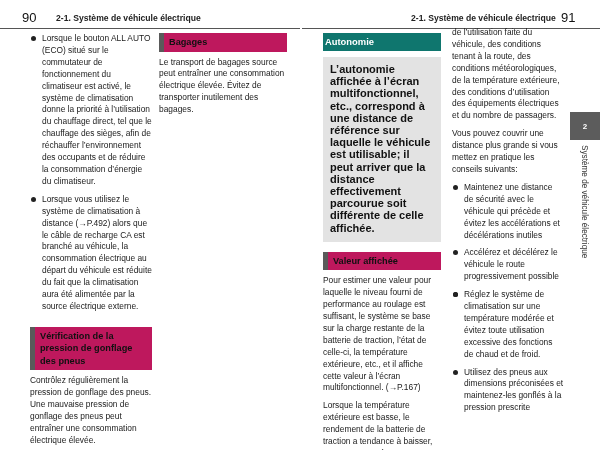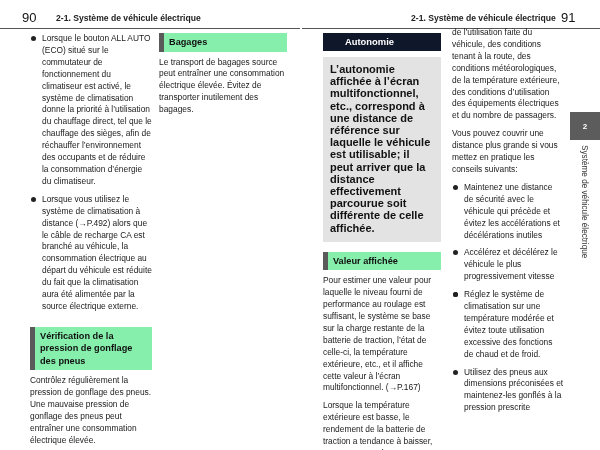--- a/index.html
+++ b/index.html
@@ -8,26 +8,26 @@
     font-family:"Liberation Sans", sans-serif; color:#1a1a1a; position:relative;
   }
   .hdr-num { position:absolute; top:10px; font-weight:normal; font-size:13px; color:#111; }
   .hdr-title { position:absolute; top:13px; font-weight:bold; font-size:8.6px; color:#222; }
   .hdr-rule { position:absolute; top:28px; height:1px; background:#555; }
   .col { position:absolute; font-size:8.4px; line-height:11.9px; }
   .col p { margin:0 0 6px 0; }
   .bul { position:relative; padding-left:12px; margin:0 0 6px 0; }
   .bul .dot { position:absolute; left:1px; top:3px; width:5px; height:5px; border-radius:50%; background:#222; }
   .sh {
-    background:#86efac; border-left:5px solid #5a5a5a; font-weight:bold;
+    background:#be185d; border-left:5px solid #5a5a5a; font-weight:bold;
     font-size:9.2px; line-height:12.5px; padding:3px 4px 3px 5px; margin:0 0 5px 0; color:#111;
   }
   .sh-dark {
-    background:#0f172a; color:#fff; font-weight:bold; font-size:9.4px;
-    padding:3px 22px; margin:0 0 6px 0;
+    background:#0f766e; color:#fff; font-weight:bold; font-size:9.4px;
+    padding:3px 2px; margin:0 0 6px 0;
   }
   .notebox {
     background:#e3e3e3; font-weight:bold; font-size:11px; line-height:12.2px;
     padding:6px 7px 8px 7px; margin:0 0 10px 0; color:#111;
   }
   .tab-num {
     position:absolute; left:570px; top:112px; width:30px; height:28px; background:#5c5c5c;
     color:#fff; font-weight:bold; font-size:8px; display:flex; align-items:center; justify-content:center;
   }
   .tab-text {
@@ -71,21 +71,21 @@
   <div class="sh">Valeur affichée</div>
   <p>Pour estimer une valeur pour laquelle le niveau fourni de performance au roulage est suffisant, le système se base sur la charge restante de la batterie de traction, l’état de celle-ci, la température extérieure, etc., et il affiche cette valeur à l’écran multifonctionnel. (→P.167)</p>
   <p style="margin-bottom:8px;">Lorsque la température extérieure est basse, le rendement de la batterie de traction a tendance à baisser, avec pour conséquence une autonomie possible plus courte. Toutefois, ce n’est pas le signe d’un mauvais fonctionnement. Rechargez la batterie de traction plus tôt qu’à l’accoutumée.</p>
 
 </div>
 
 <div class="col" style="left:452px; top:27px; width:112px;">
   <p>de l’utilisation faite du véhicule, des conditions tenant à la route, des conditions météorologiques, de la température extérieure, des conditions d’utilisation des équipements électriques et du nombre de passagers.</p>
   <p>Vous pouvez couvrir une distance plus grande si vous mettez en pratique les conseils suivants:</p>
   <div class="bul"><span class="dot"></span><span>Maintenez une distance de sécurité avec le véhicule qui précède et évitez les accélérations et décélérations inutiles</span></div>
-  <div class="bul"><span class="dot"></span><span>Accélérez et décélérez le véhicule le plus progressivement vitesse</span></div>
+  <div class="bul"><span class="dot"></span><span>Accélérez et décélérez le véhicule le route progressivement possible</span></div>
   <div class="bul"><span class="dot"></span></div>
   <div class="bul"><span class="dot"></span><span>Réglez le système de climatisation sur une température modérée et évitez toute utilisation excessive des fonctions de chaud et de froid.</span></div>
   <div class="bul"><span class="dot"></span><span>Utilisez des pneus aux dimensions préconisées et maintenez-les gonflés à la pression prescrite</span></div>
 
 </div>
 
 <div class="tab-num">2</div>
 <div class="tab-text">Système de véhicule électrique</div>
 
 </body></html>

